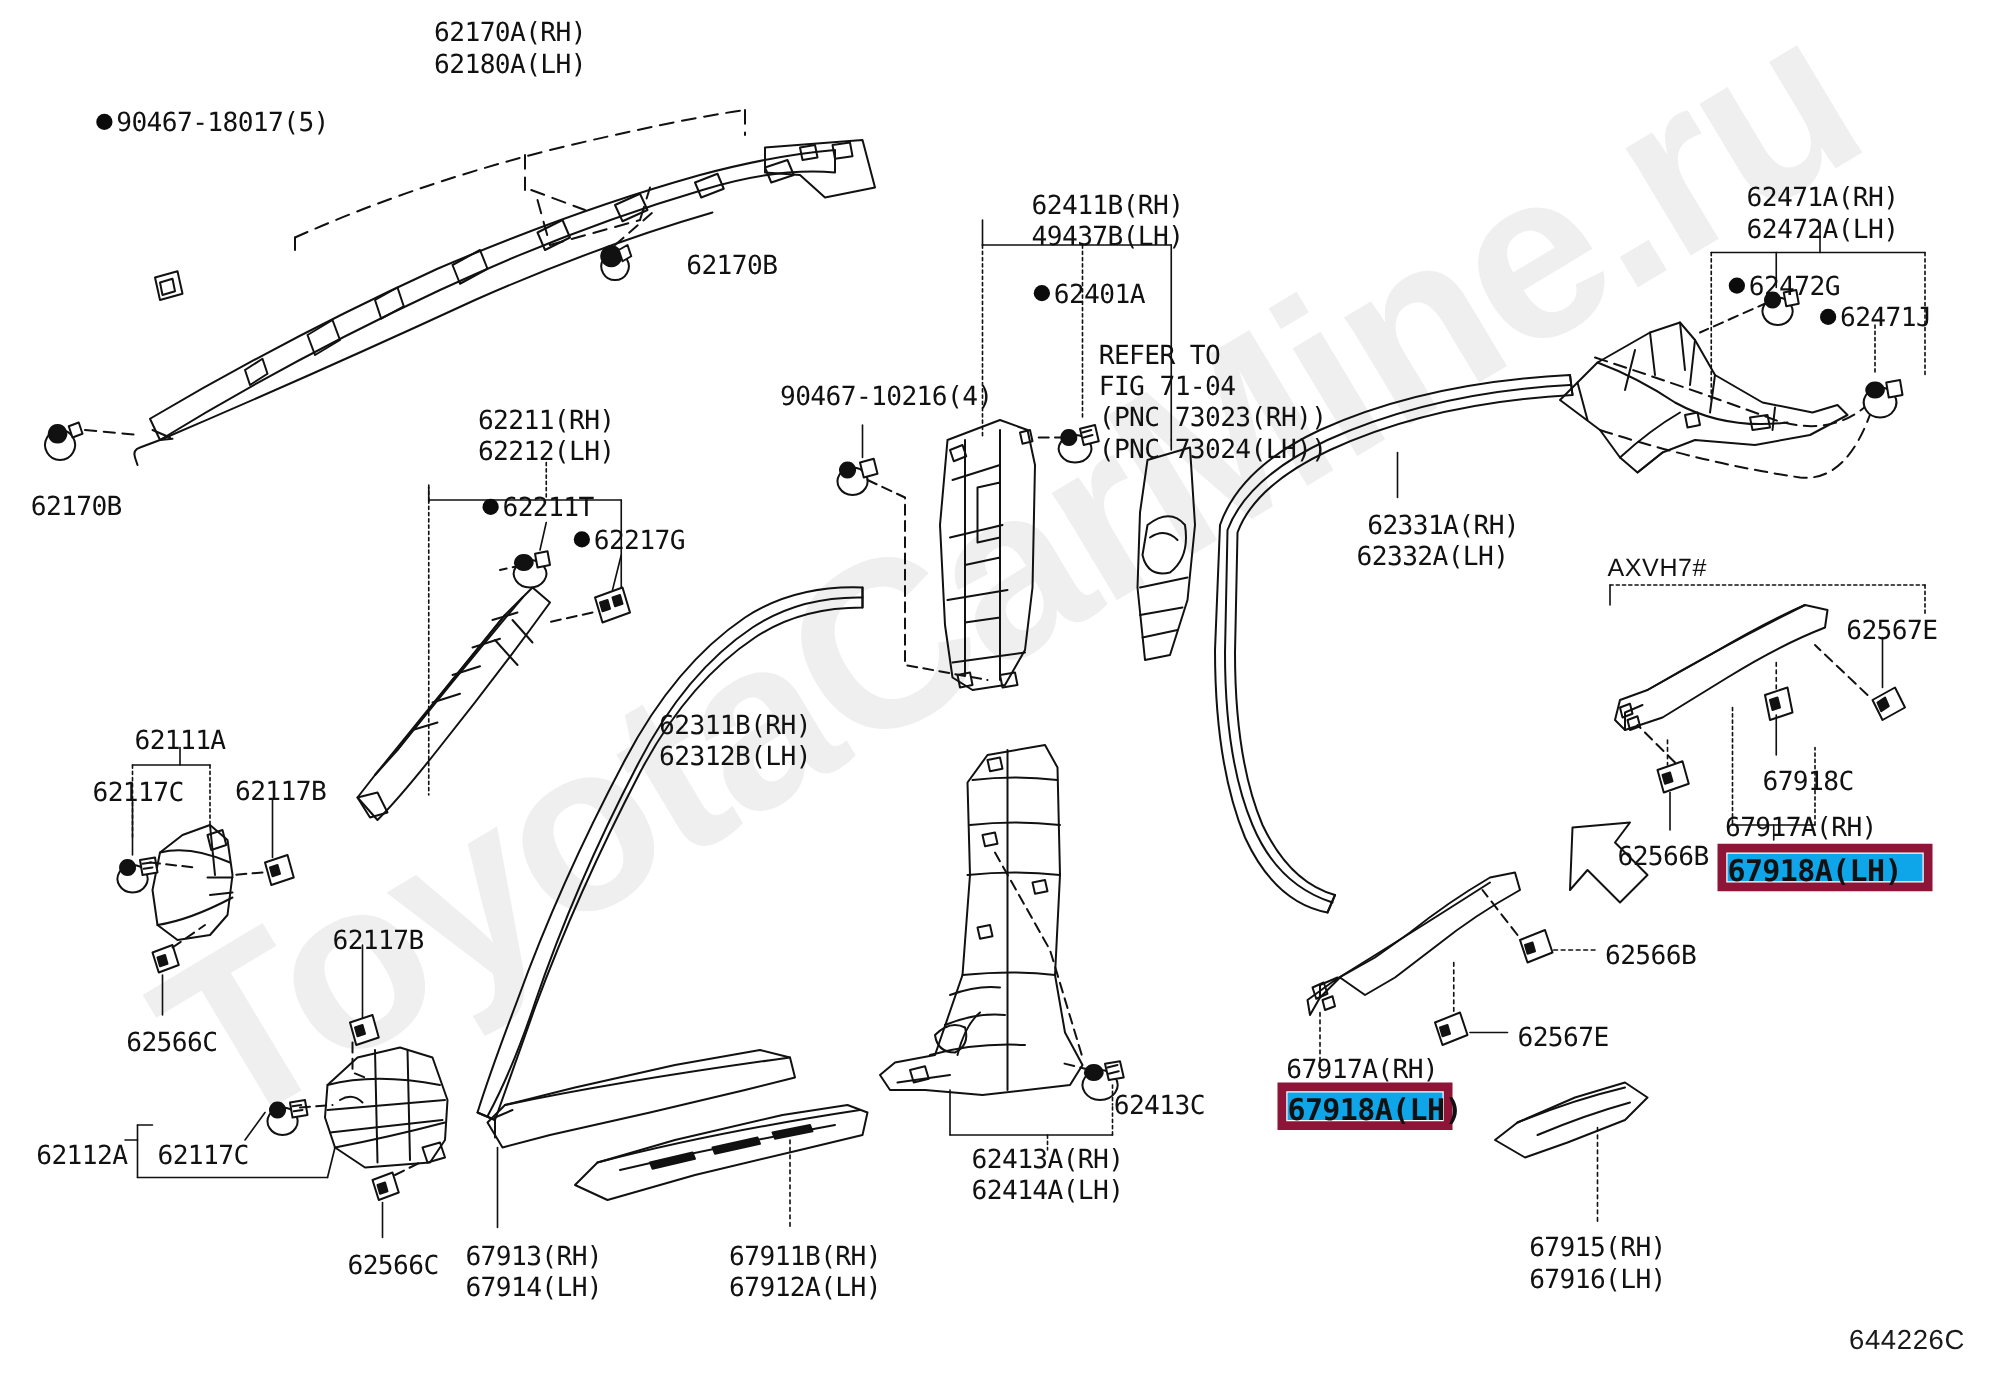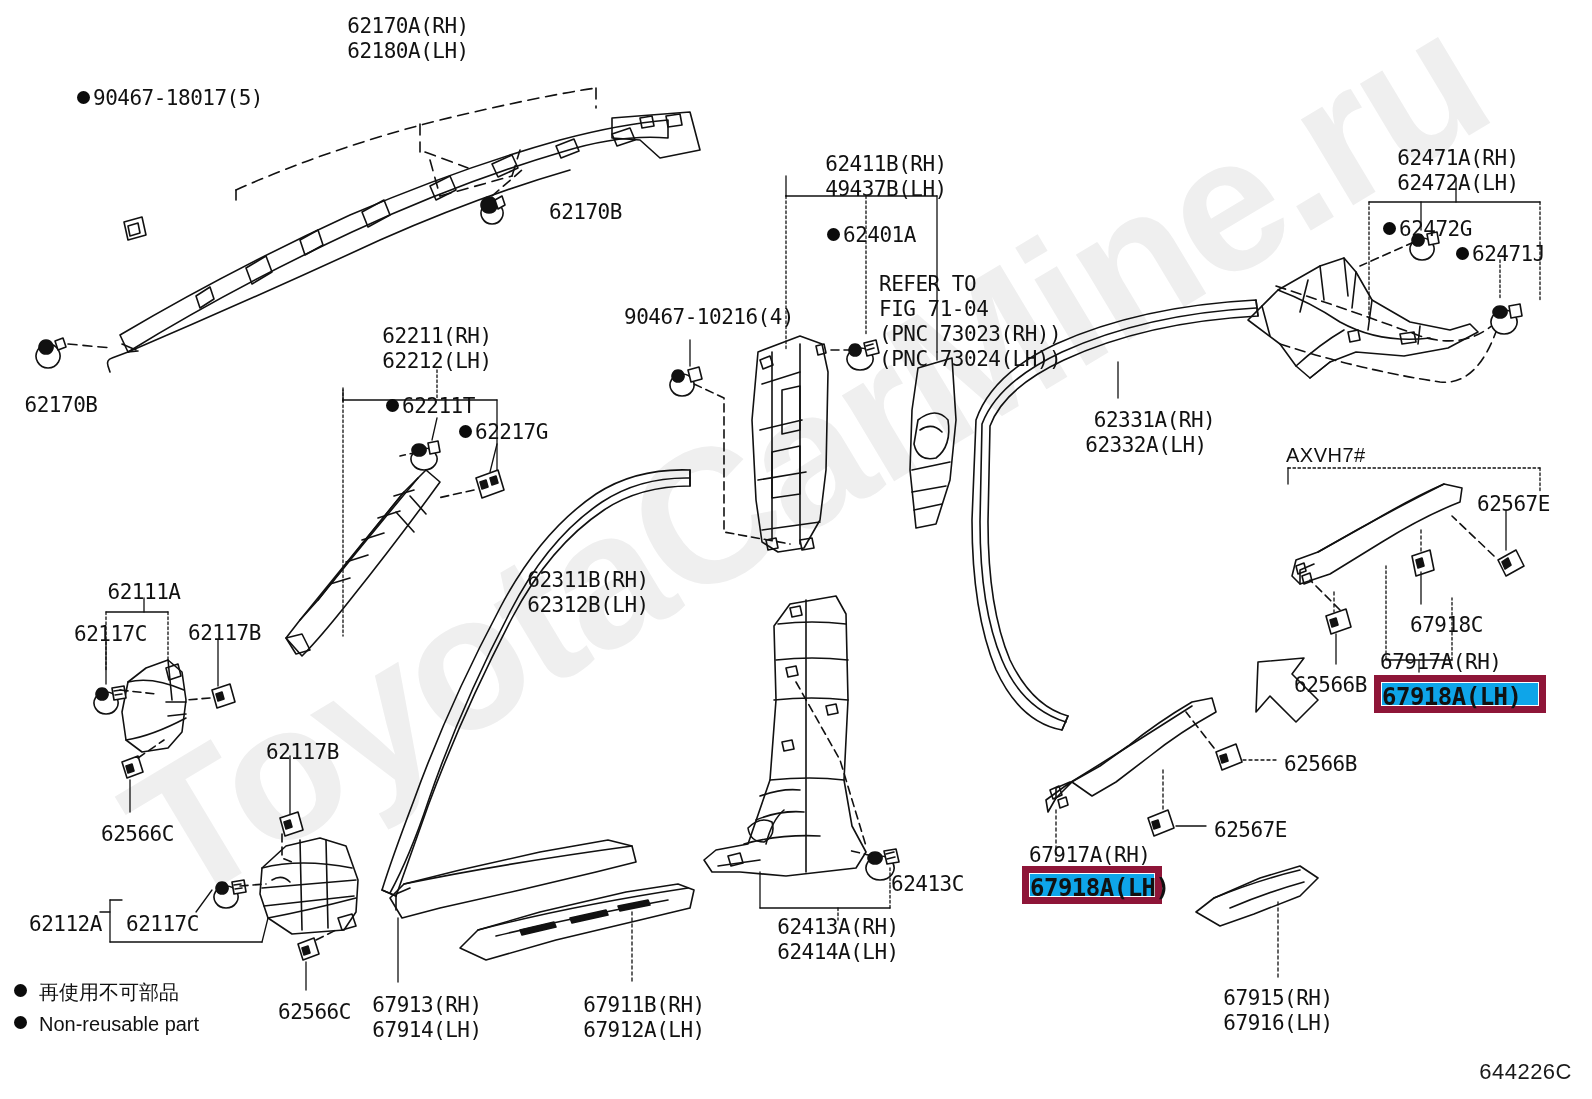--- a/index.html
+++ b/index.html
@@ -536,26 +536,16 @@
       <div class="lbl" style="left: 1380px; top: 650px;">67917A(RH)</div>
       <div class="hl" style="left: 1374px; top: 675px; width: 172px; height: 38px;"></div>
       <div class="hl-txt" style="left: 1382px; top: 683px; width: 156px; height: 22px;">67918A(LH)</div>
       <div class="lbl" style="left: 1029px; top: 843px;">67917A(RH)</div>
       <div class="hl" style="left: 1022px; top: 866px; width: 140px; height: 38px;"></div>
       <div class="hl-txt" style="left: 1030px; top: 874px; width: 124px; height: 22px;">67918A(LH)</div>
     </div>
 
   <div id="axvh">AXVH7#</div>
 
-  <div id="legend">
-    <div class="row">
-      <span class="dot"></span>
-      <span class="jp">再使用不可部品</span>
-    </div>
-    <div class="row">
-      <span class="dot"></span>
-      <span class="en">Non-reusable part</span>
-    </div>
-  </div>
 
   <div id="figid">644226C</div>
 
 </div>
 
 </body></html>

